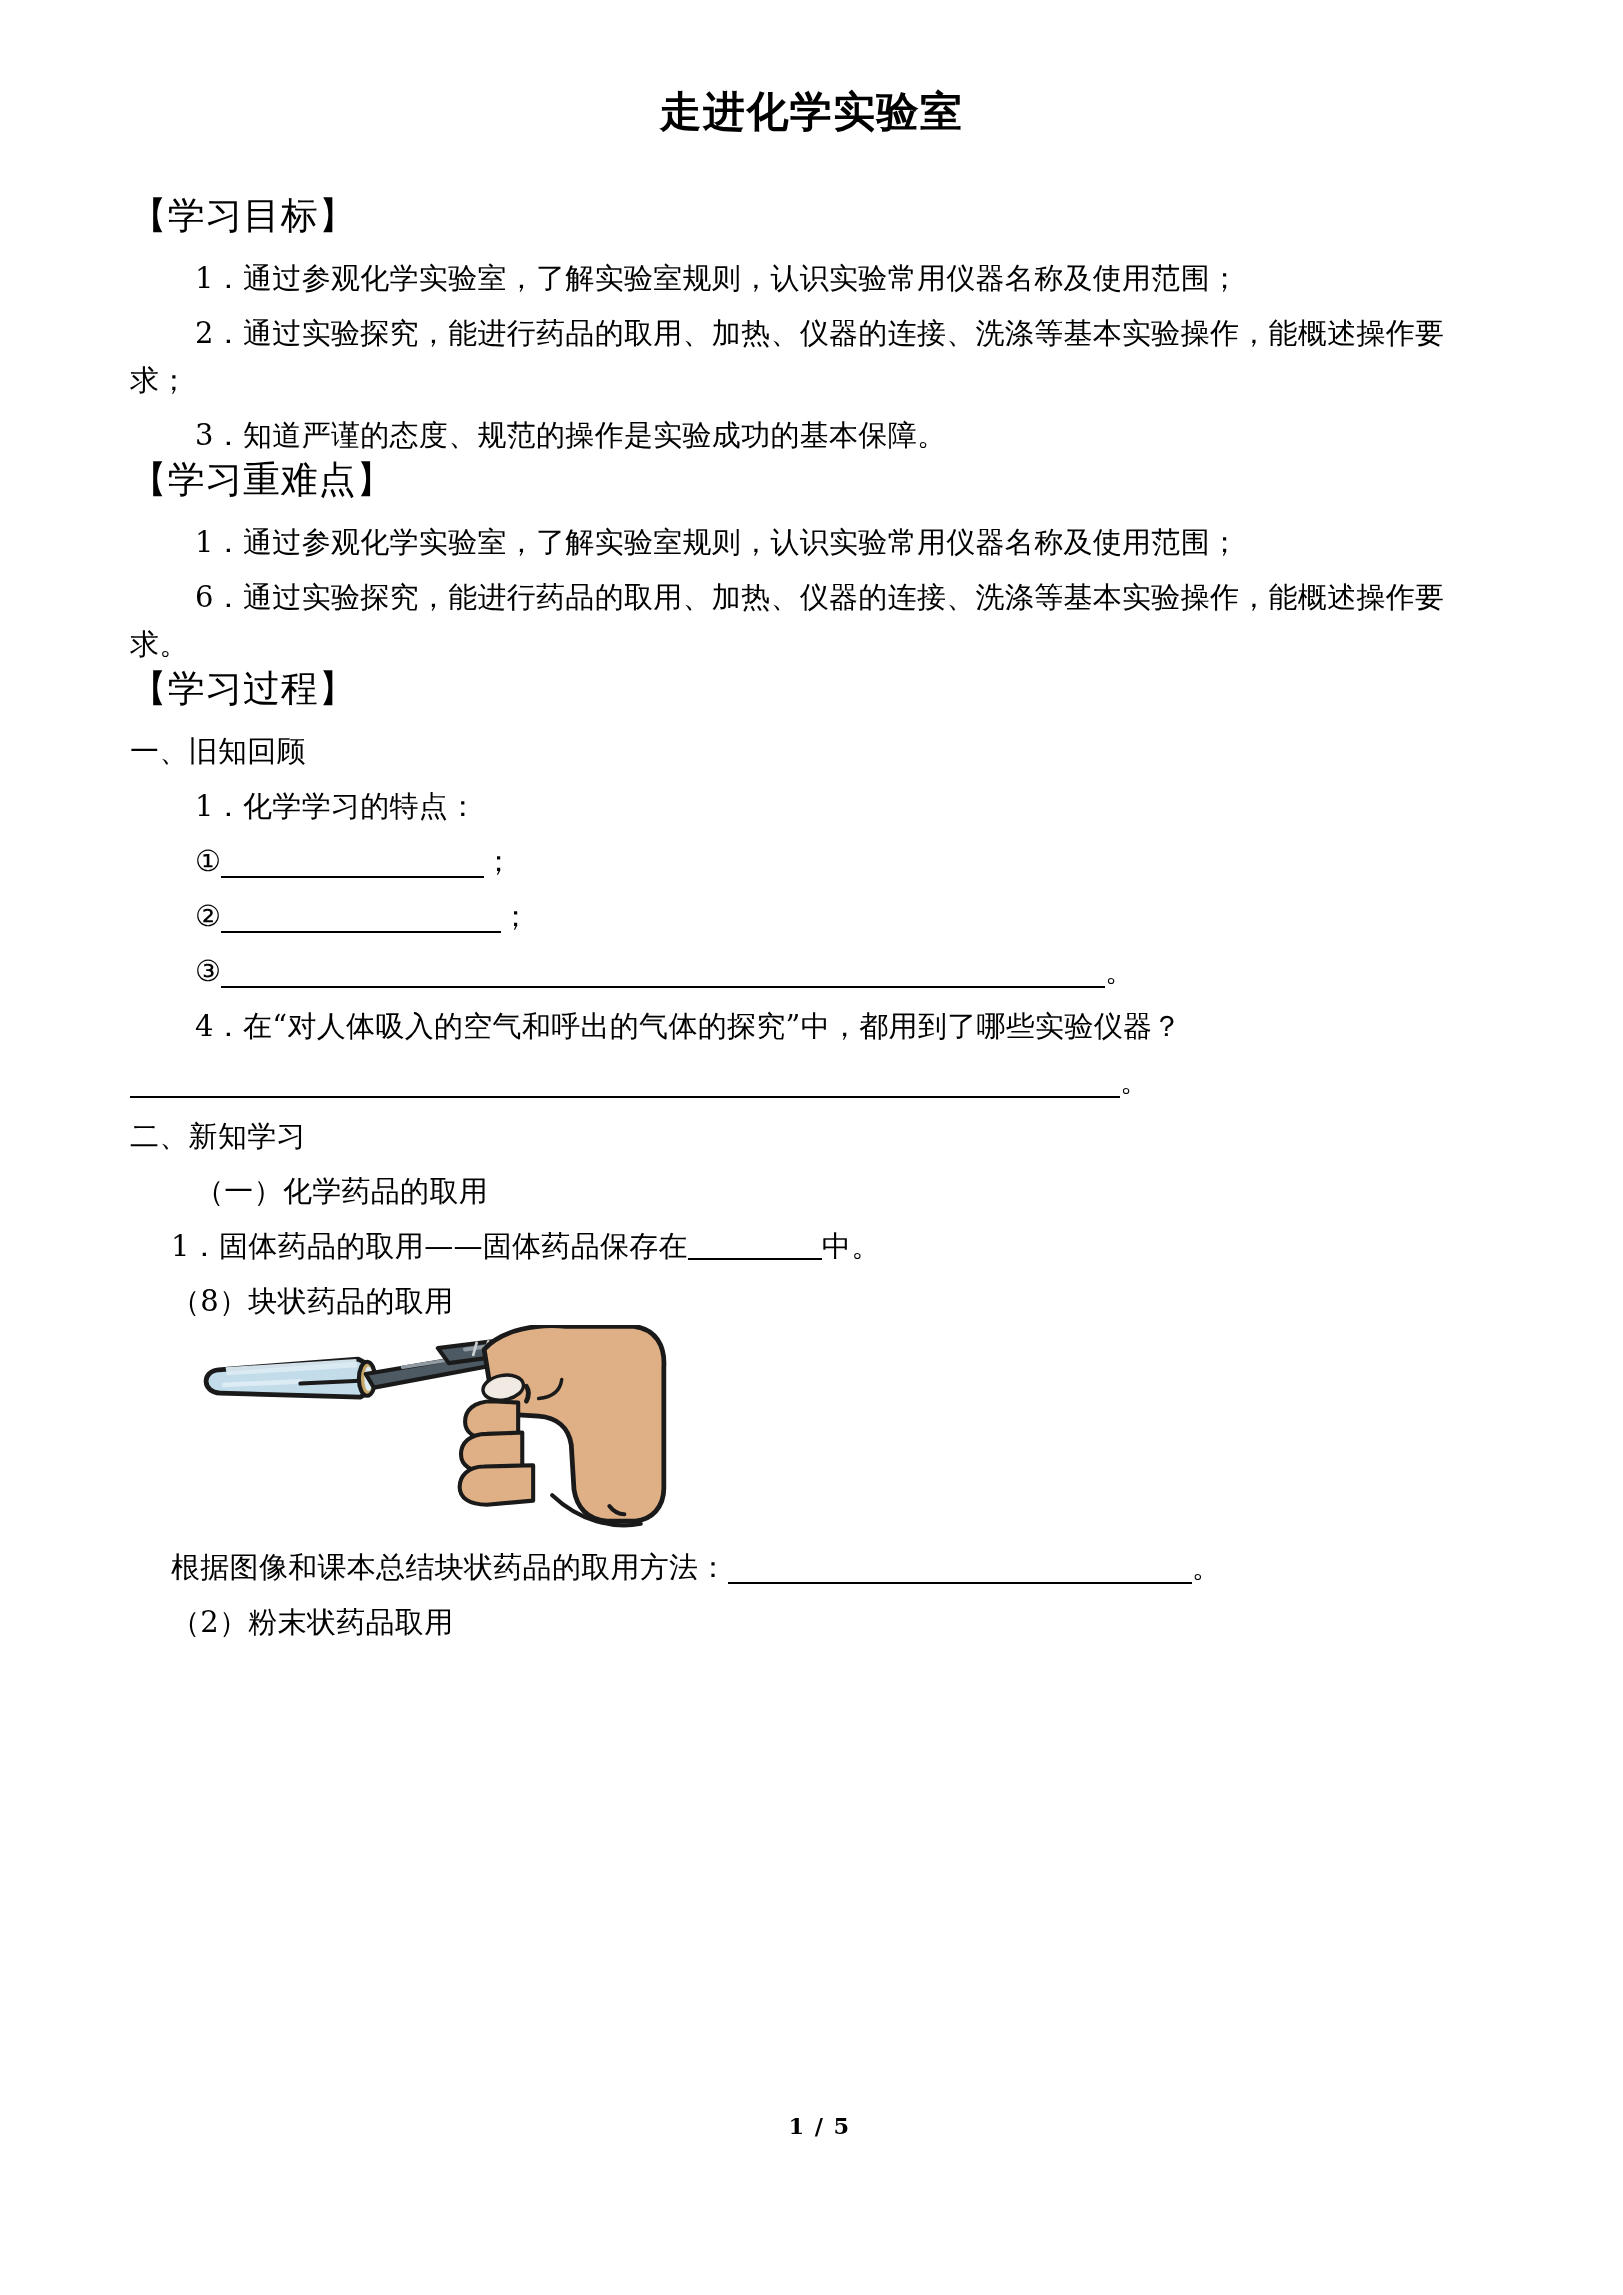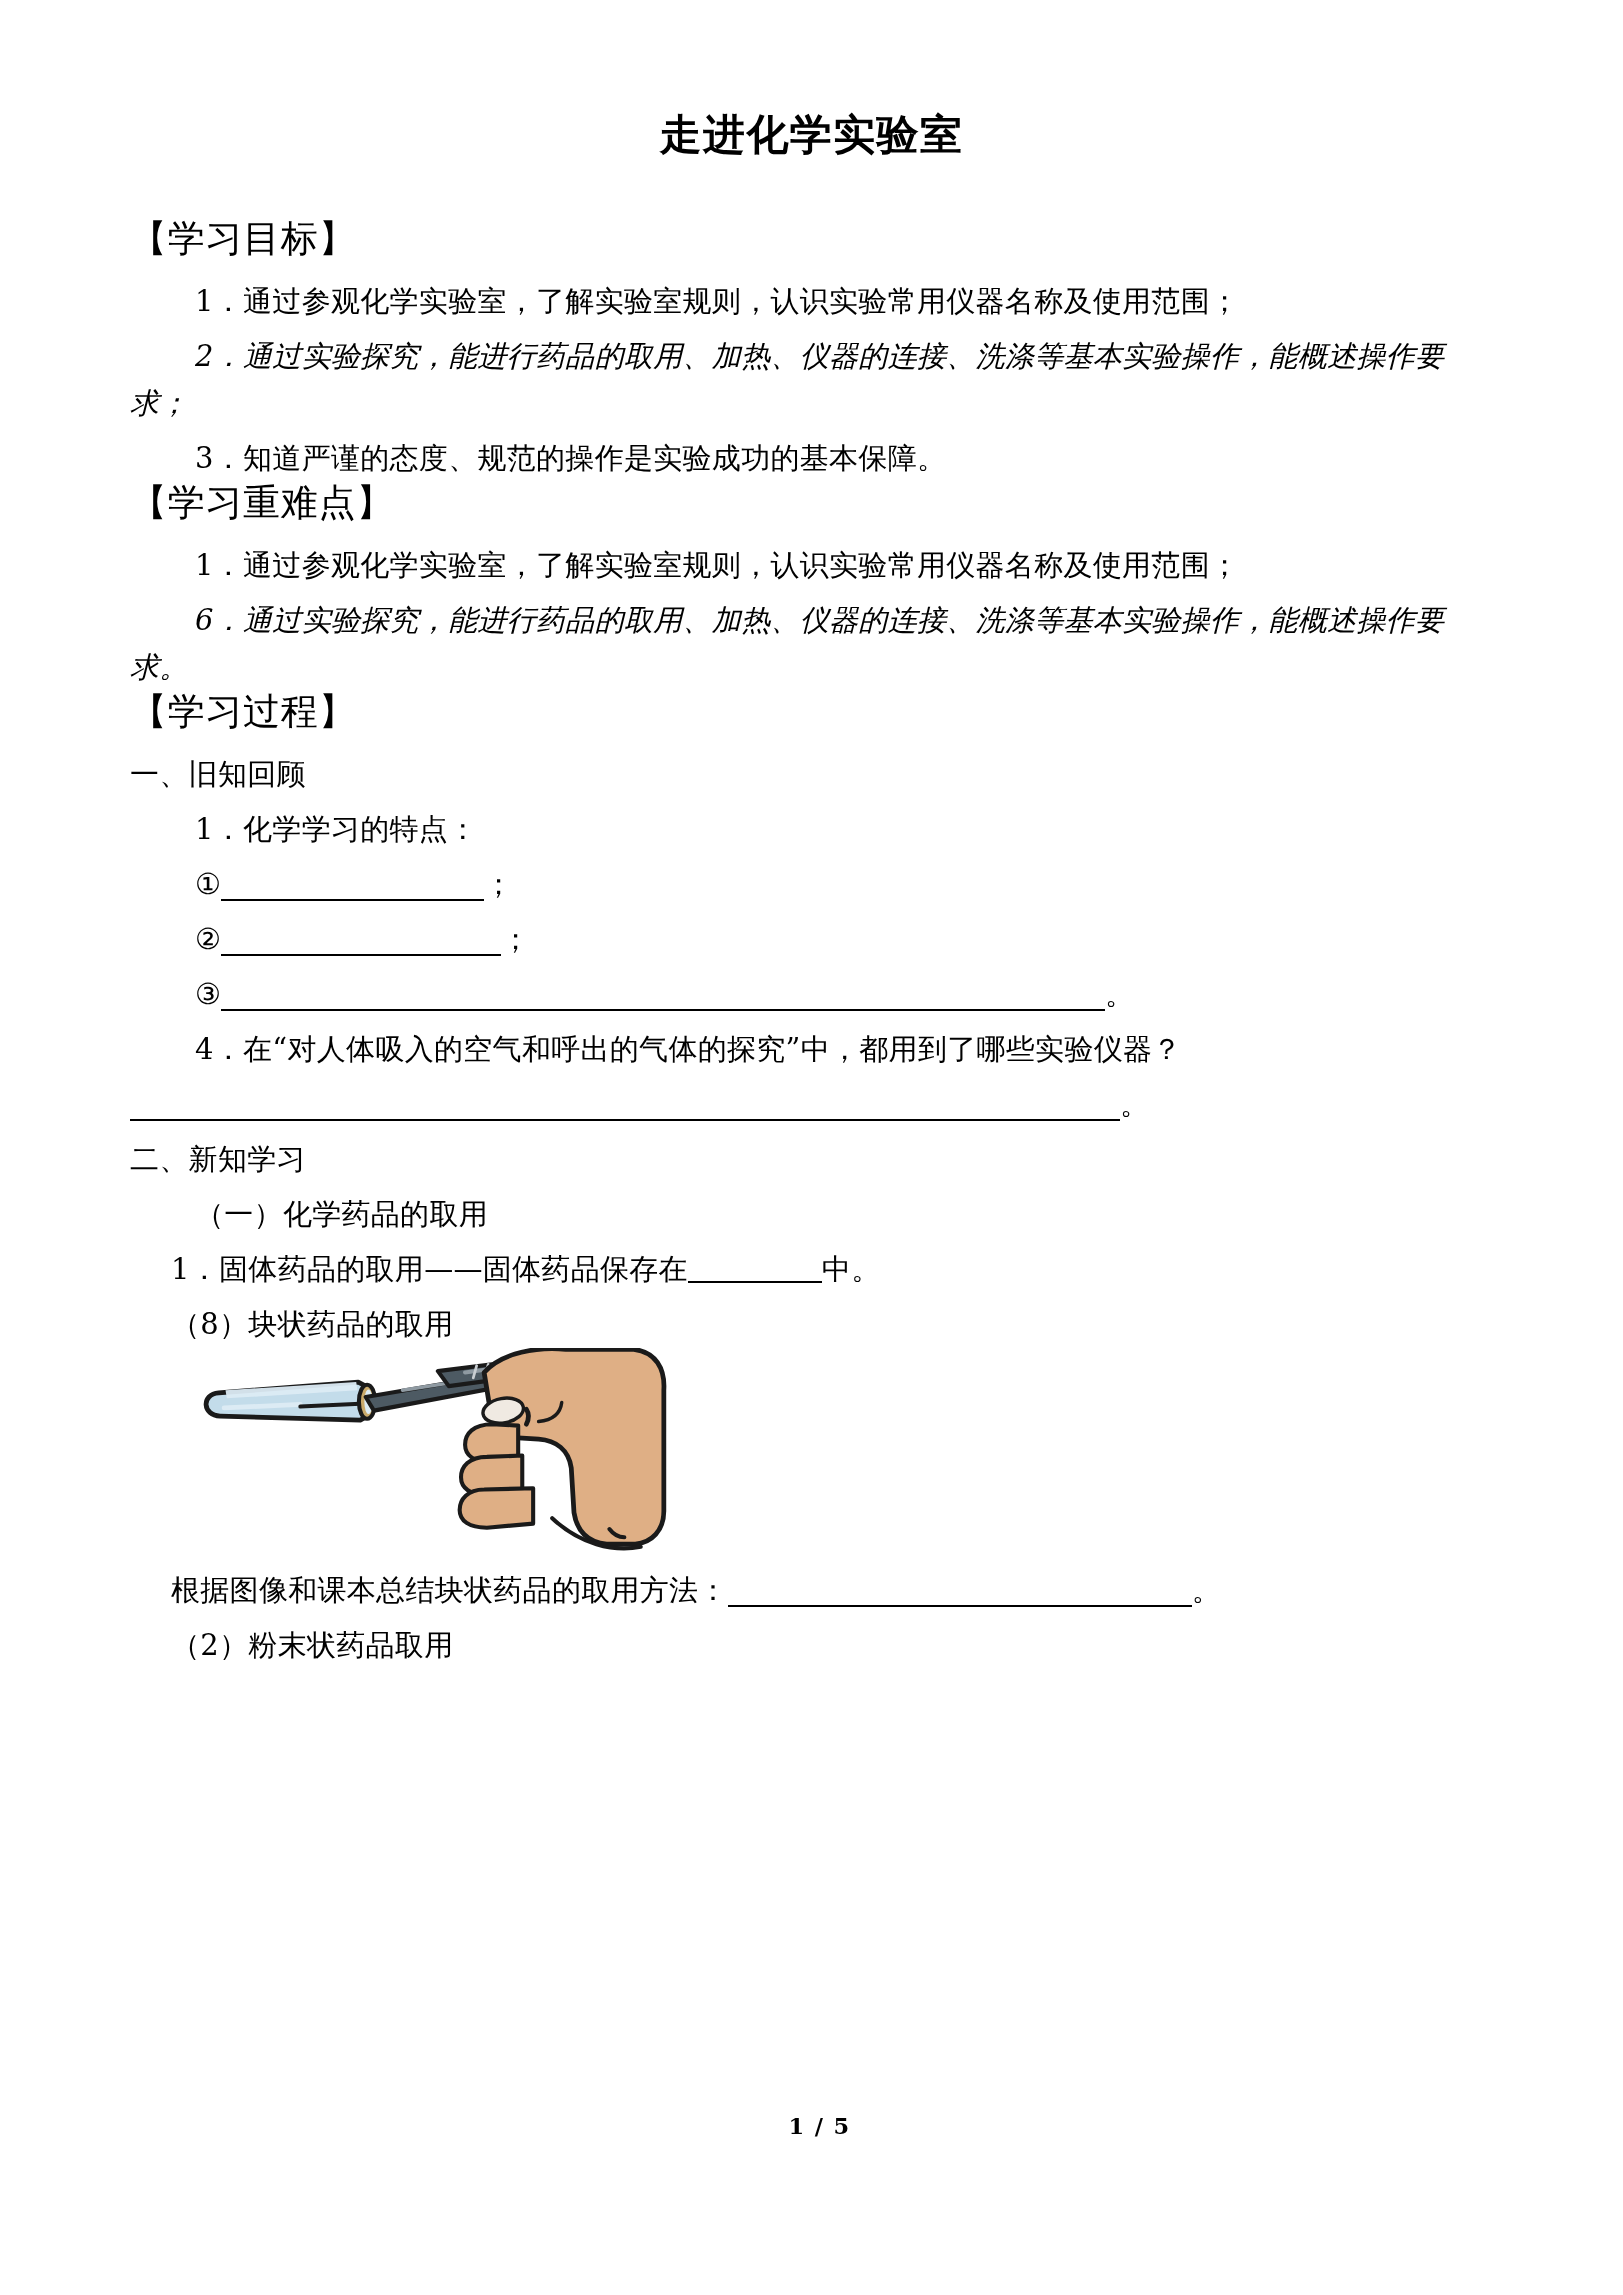--- a/index.html
+++ b/index.html
@@ -24,21 +24,21 @@
     box-sizing: border-box;
     padding: 0 130px;
   }
 
   
   .doc-title {
     text-align: center;
     font-size: 42px;
     font-weight: bold;
     letter-spacing: 1.4px;
-    margin-top: 112px;
+    margin-top: 89px;
     line-height: 1.1;
   }
 
   
   .section-head {
     font-size: 37px;
     font-weight: normal;
     letter-spacing: 0.7px;
     line-height: 1.15;
   }
@@ -46,21 +46,20 @@
   
   .para {
     font-size: 29px;
     line-height: 1.62;
     letter-spacing: 0.3px;
     white-space: nowrap;
     margin-top: 8px;
   }
   .para.wrap {
     white-space: normal;
-    font-style: italic;
   }
   .indent2 {
     text-indent: 65px;
   }
   .indent-blk {
     padding-left: 65px;
   }
   .indent-blk-sm {
     padding-left: 41px;
   }

